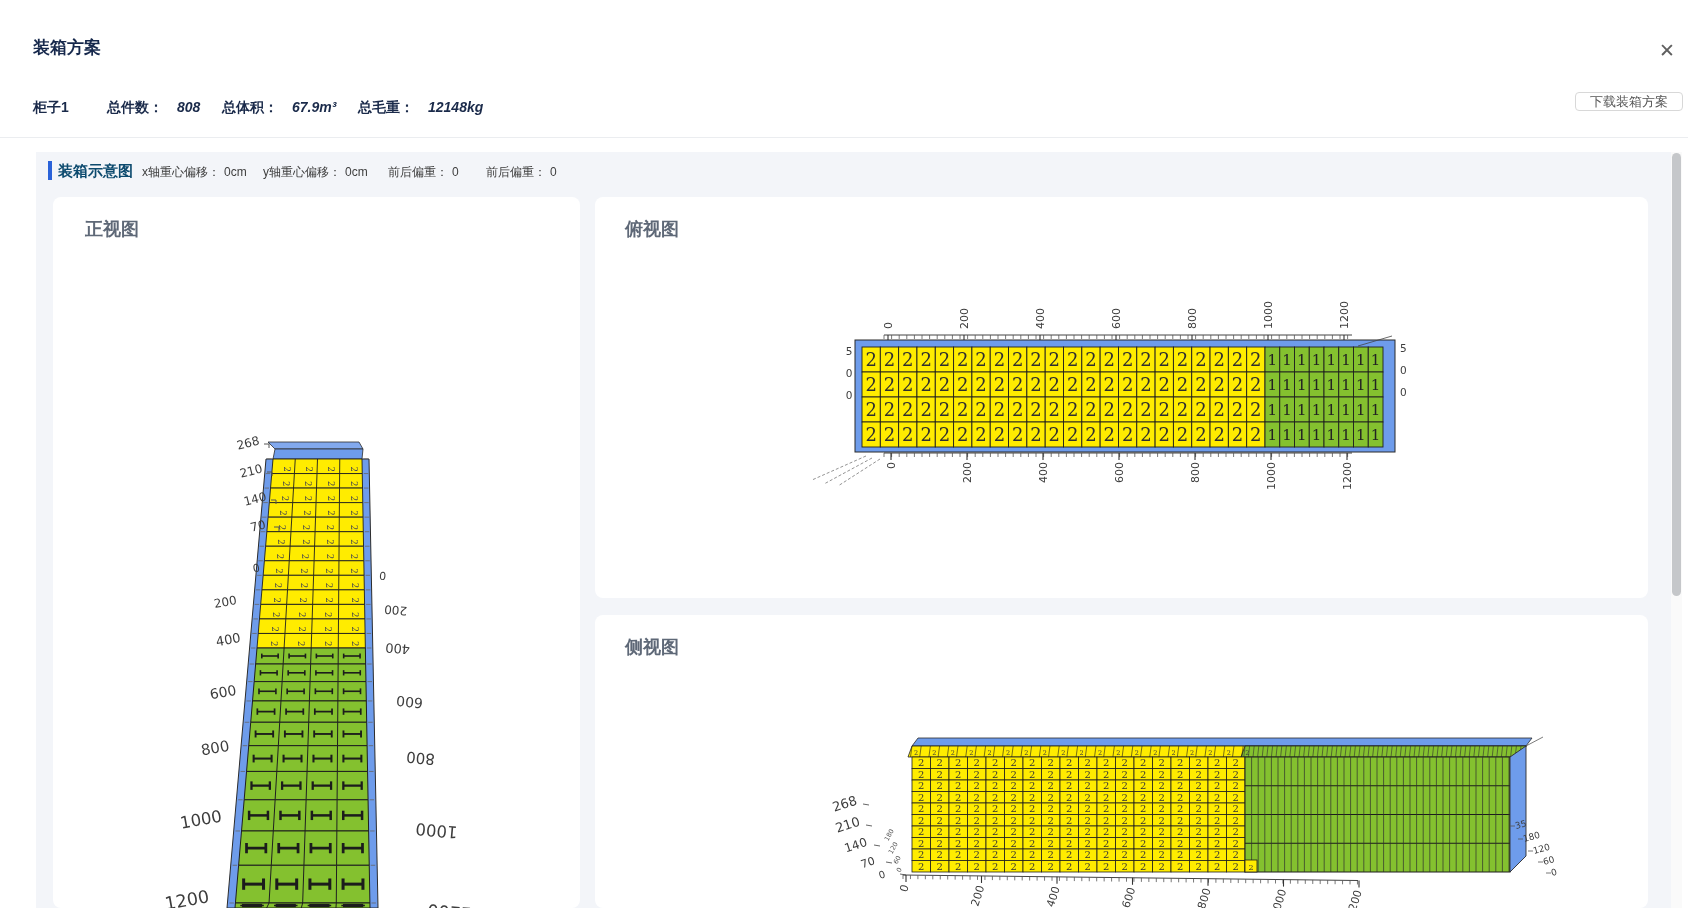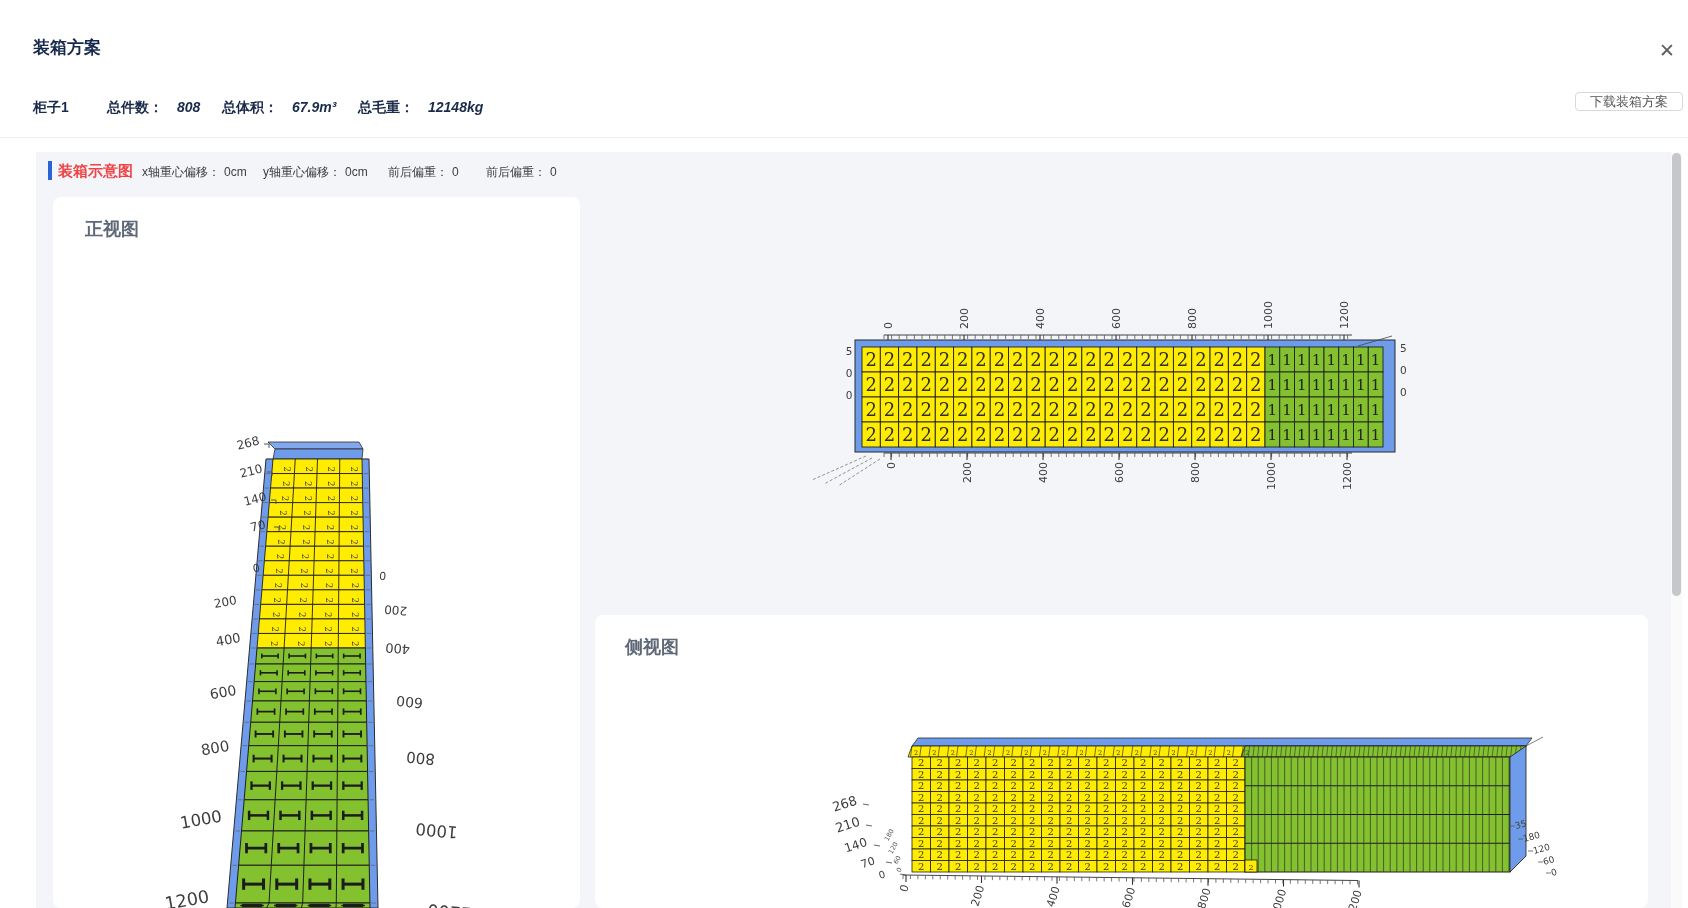--- a/index.html
+++ b/index.html
@@ -9,21 +9,21 @@
   .close-btn{position:absolute;left:1654px;top:38px;width:26px;height:26px;font-size:19px;
         color:#5f5f5f;text-align:center;line-height:26px;cursor:pointer;}
   .summary-item{position:absolute;top:99px;font-size:14px;font-weight:700;color:#1a2a4a;white-space:nowrap;}
   .summary-item .val{margin-left:14px;font-style:italic;}
   .dl-btn{position:absolute;left:1575px;top:92px;width:108px;height:19px;border:1px solid #d8d8d8;
         border-radius:4px;background:#fff;font-size:13px;color:#555;display:flex;align-items:center;
         justify-content:center;box-sizing:border-box;cursor:pointer;white-space:nowrap;}
   .hdr-divider{position:absolute;left:0;top:137px;width:1688px;height:1px;background:#ebedf0;}
   .content-bg{position:absolute;left:36px;top:152px;width:1636px;height:756px;background:#f3f5f9;}
   .sec-bar{position:absolute;left:48px;top:161px;width:3.5px;height:19px;background:#2a62d9;}
-  .sec-title{position:absolute;left:58px;top:162px;font-size:15px;font-weight:700;color:#ef4444;}
+  .sec-title{position:absolute;left:58px;top:162px;font-size:15px;font-weight:700;color:#0c4a6e;}
   .metric{position:absolute;top:164px;font-size:12px;color:#3e3e3e;white-space:nowrap;}
   .metric .val{margin-left:4px;}
   .card{position:absolute;background:#fff;border-radius:8px;}
   #card-front{left:53px;top:197px;width:527px;height:711px;}
   #card-top{left:595px;top:197px;width:1053px;height:401px;}
   #card-side{left:595px;top:615px;width:1053px;height:293px;}
   .card-title{position:absolute;left:32px;top:20px;font-size:18px;font-weight:700;color:#5e6877;}
   .sb-track{position:absolute;left:1671px;top:152px;width:11px;height:756px;background:#fafafa;}
   .sb-thumb{position:absolute;left:1672px;top:153px;width:9px;height:443px;background:#c5c7ca;border-radius:5px;cursor:pointer;}
   #chartsvg{position:absolute;left:0;top:0;z-index:3;pointer-events:none;}
@@ -62,20 +62,23 @@
   </div>
   <div class="metric" style="left:388px">
     <span>前后偏重：</span><span class="val">0</span>
   </div>
   <div class="metric" style="left:486px">
     <span>前后偏重：</span><span class="val">0</span>
   </div>
 
   <div class="card" id="card-front">
     <div class="card-title">正视图</div>
+  </div>
+  <div class="card" id="card-top">
+    <div class="card-title" style="left:30px">俯视图</div>
   </div>
   <div class="card" id="card-side">
     <div class="card-title" style="left:30px">侧视图</div>
   </div>
 
   <div class="sb-track"></div>
   <div class="sb-thumb"></div>
 
   <svg id="chartsvg" width="1688" height="908">
     <g id="g-front">

